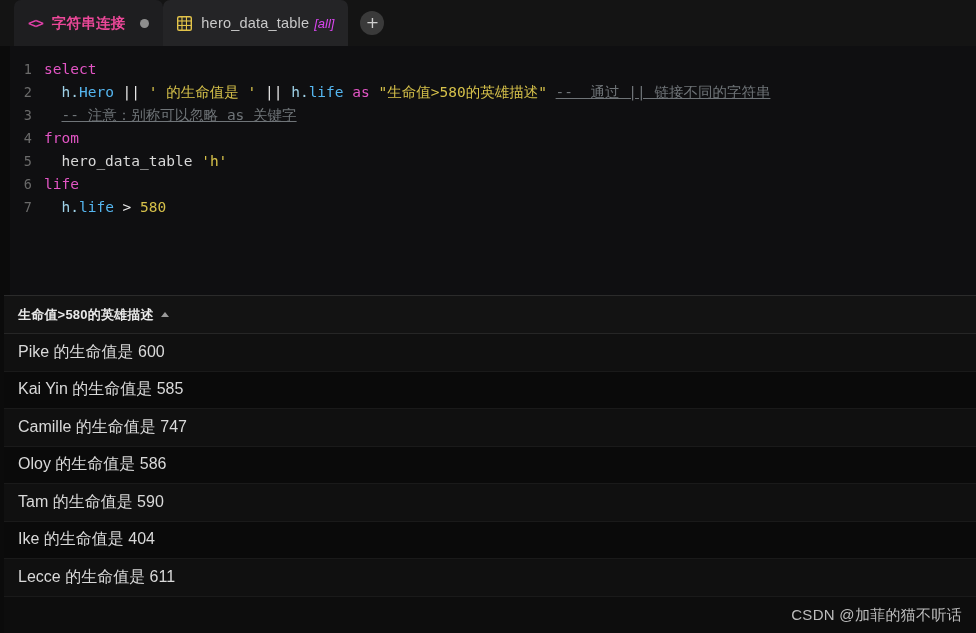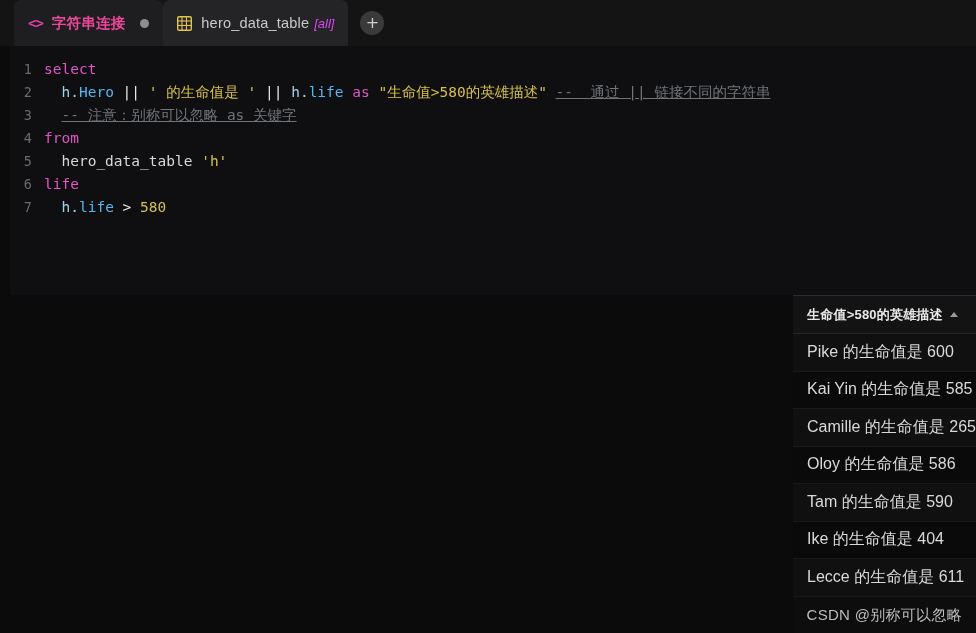--- a/index.html
+++ b/index.html
@@ -163,21 +163,20 @@
 
   
   .results-outer {
     flex: 1 1 auto;
     background: #0b0b0b;
     padding-left: 4px;
     box-sizing: border-box;
     display: flex;
     flex-direction: column;
     min-height: 0;
-    align-items: flex-end;
   }
   .results {
     flex: 1 1 auto;
     background: #0d0d0d;
     border-top: 1px solid #2b2b2b;
     display: flex;
     flex-direction: column;
     min-height: 0;
     overflow: hidden;
   }
@@ -286,32 +285,32 @@
         <span class="sort-caret"></span>
       </div>
       <div class="res-body" id="res-body">
           <div class="res-row odd">
             <span>Pike 的生命值是 600</span>
           </div>
           <div class="res-row even">
             <span>Kai Yin 的生命值是 585</span>
           </div>
           <div class="res-row odd">
-            <span>Camille 的生命值是 265</span>
+            <span>Camille 的生命值是 747</span>
           </div>
           <div class="res-row even">
             <span>Oloy 的生命值是 586</span>
           </div>
           <div class="res-row odd">
             <span>Tam 的生命值是 590</span>
           </div>
           <div class="res-row even">
             <span>Ike 的生命值是 404</span>
           </div>
           <div class="res-row odd">
             <span>Lecce 的生命值是 611</span>
           </div>
         </div>
     </div>
   </div>
 
-  <div class="watermark">CSDN @别称可以忽略</div>
+  <div class="watermark">CSDN @加菲的猫不听话</div>
 </div>
 
 </body></html>

